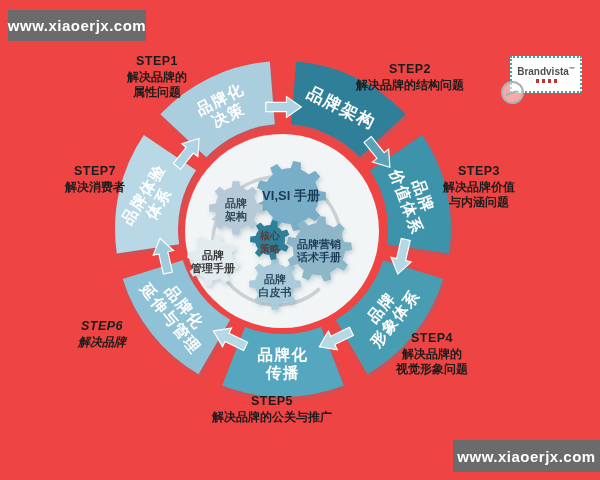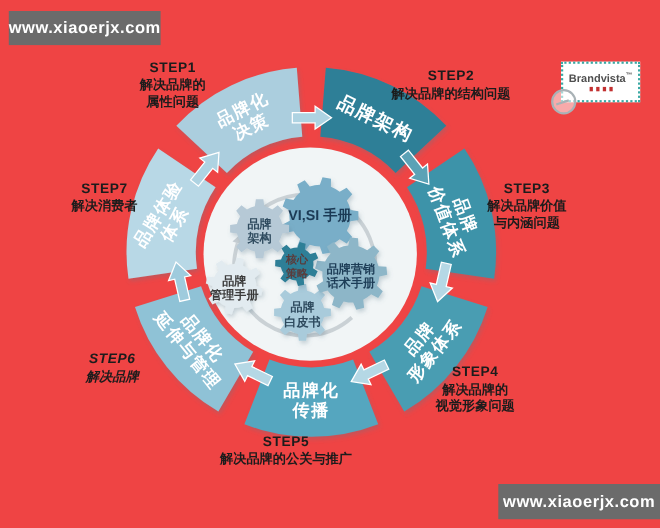--- a/index.html
+++ b/index.html
@@ -13,21 +13,21 @@
   .wm.tl{left:8px;top:10px;width:138px;height:31px;}
   .wm.br{right:0;top:440px;width:147px;height:32px;}
 
   
   .step-note{position:absolute;text-align:center;color:#1c1c1c;font-size:12px;line-height:1.32;font-weight:bold;}
   .step-note .t{font-size:12.5px;letter-spacing:.5px;}
   .s1{left:92px;top:53px;width:130px;}
   .s2{left:322px;top:61px;width:176px;}
   .s3{left:416px;top:163px;width:126px;}
   .s4{left:366px;top:330px;width:132px;}
-  .s5{left:171px;top:393px;width:178px;}
+  .s5{left:183px;top:393px;width:178px;}
   .s6{left:31px;top:318px;width:142px;font-style:italic;}
   .s7{left:36px;top:163px;width:118px;}
 
   
   .logo{position:absolute;left:506px;top:56px;width:82px;height:52px;}
   .logo-box{position:absolute;left:4px;top:0;width:72px;height:37px;border:2px dotted var(--logo-teal,#3aa9a4);
             background:#fff;display:flex;flex-direction:column;align-items:center;justify-content:center;gap:2px;box-sizing:border-box;}
   .logo-text{font-size:10px;font-weight:bold;color:#4f4f4f;white-space:nowrap;}
   .logo-text sup{font-size:6px;}
   .logo-marks{display:flex;gap:3px;}

